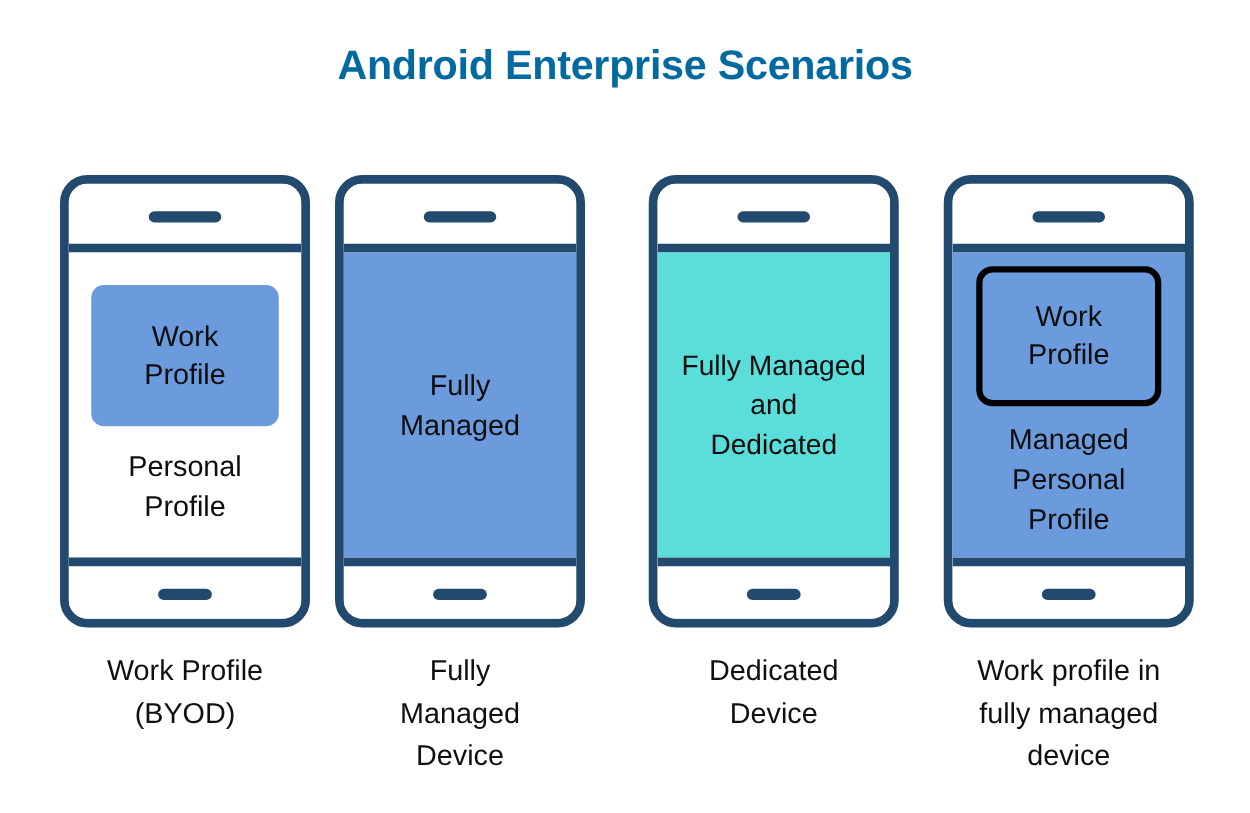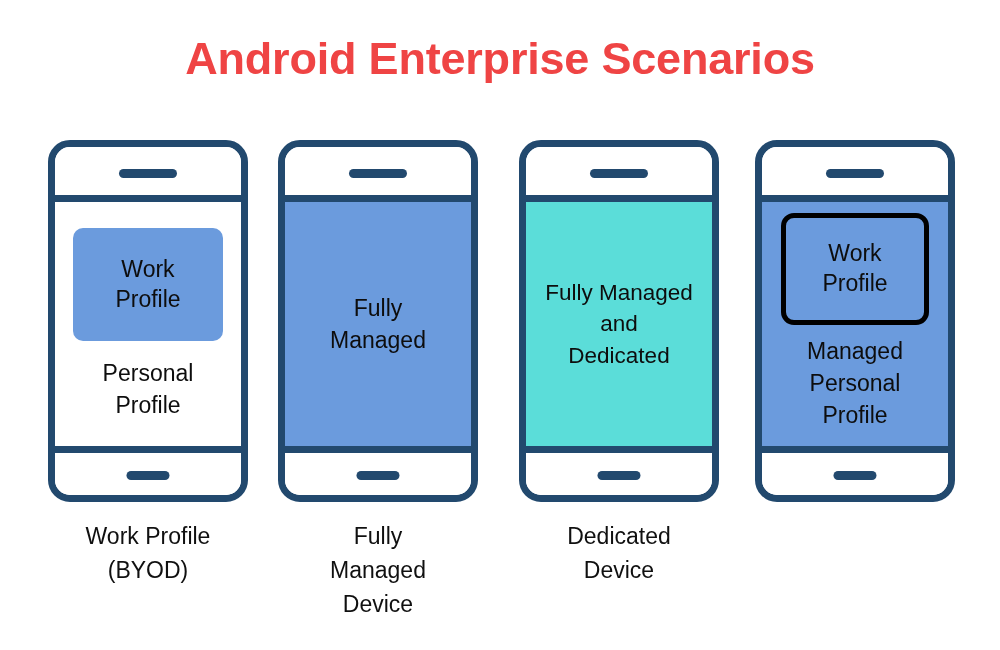--- a/index.html
+++ b/index.html
@@ -17,24 +17,24 @@
     -webkit-font-smoothing: antialiased;
   }
 
   
   #diagram-title {
     position: absolute;
     left: 0;
     top: 34px;
     width: 1000px;
     text-align: center;
-    font-size: 45px;
+    font-size: 33px;
     font-weight: bold;
     letter-spacing: -0.2px;
-    color: #ef4444;
+    color: #0369a1;
     font-family: "Liberation Sans Narrow", "Liberation Sans", "DejaVu Sans", sans-serif;
     line-height: 1.1;
     white-space: pre;
   }
 
   
   #scenario-row {
     position: absolute;
     left: 0;
     top: 138px;
@@ -42,21 +42,21 @@
     height: 500px;
   }
 
   .scenario-card {
     position: absolute;
     top: 0;
     width: 236px;
     height: 500px;
   }
   .scenario-card.c0 { left: 30px; }
-  .scenario-card.c1 { left: 260px; }
+  .scenario-card.c1 { left: 250px; }
   .scenario-card.c2 { left: 501px; }
   .scenario-card.c3 { left: 737px; }
 
   
   .phone {
     position: absolute;
     left: 18px;
     top: 2px;
     width: 200px;
     height: 362px;
@@ -253,15 +253,18 @@
         <div class="work-box outlined">Work
 Profile</div>
         <div class="screen-text below-box-4">Managed
 Personal
 Profile</div>
       </div>
       <div class="phone-bottombar">
         <div class="home-bar"></div>
       </div>
     </div>
+    <div class="caption">Work  profile in
+fully managed
+device</div>
   </div>
 
 </div>
 
 </body></html>

